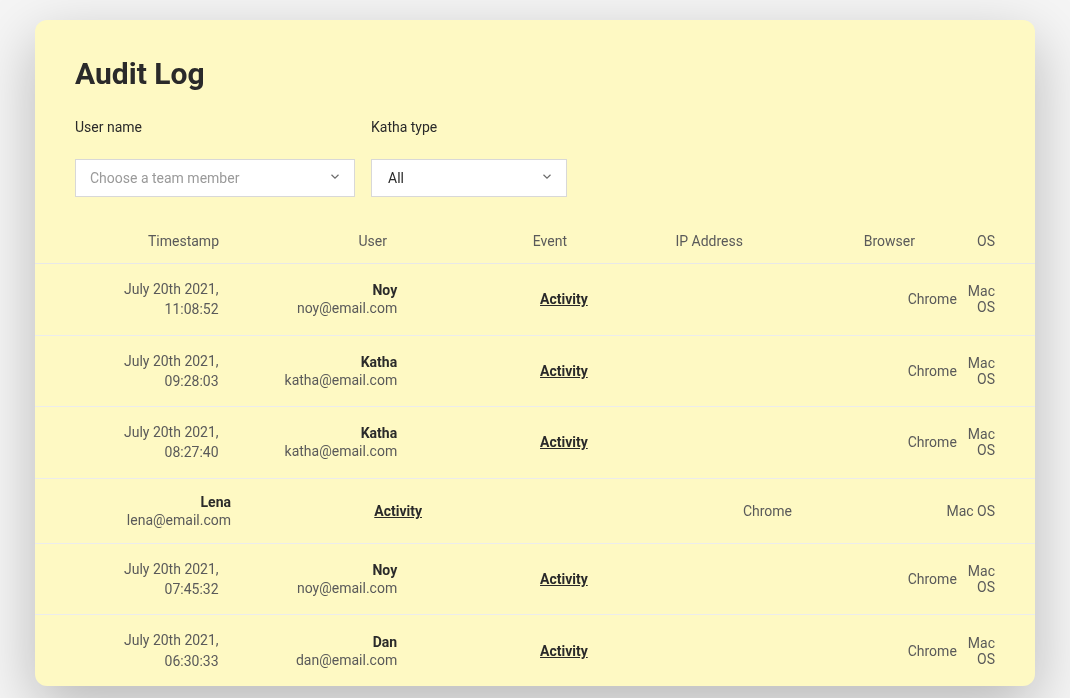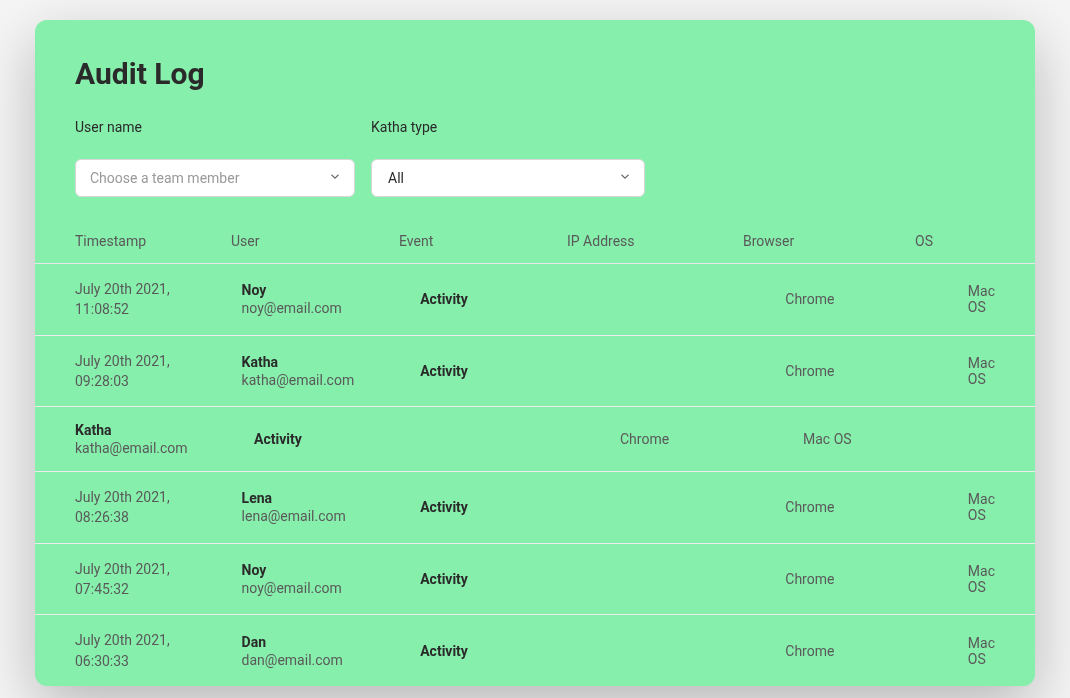--- a/index.html
+++ b/index.html
@@ -10,21 +10,21 @@
     body {
       font-family: -apple-system, BlinkMacSystemFont, 'Segoe UI', Roboto, Helvetica, Arial, sans-serif;
       background: #f5f5f5;
       display: flex;
       justify-content: center;
       align-items: center;
       min-height: 100vh;
       padding: 20px;
     }
     .card {
-      background: #86efac;
+      background: #fef9c3;
       border-radius: 12px;
       box-shadow: 0 20px 60px rgba(0,0,0,0.25);
       width: 1000px;
       padding: 36px 0 0 0;
       overflow: hidden;
     }
     .card-inner {
       padding: 0 40px;
     }
     .page-title {
@@ -44,33 +44,33 @@
       gap: 24px;
     }
     .filter-label {
       font-size: 14px;
       color: #2a2a2a;
       font-weight: 400;
     }
     .select {
       position: relative;
       border: 1px solid #d8d8d8;
-      border-radius: 6px;
+      border-radius: 0;
       height: 38px;
       display: flex;
       align-items: center;
       padding: 0 36px 0 14px;
       cursor: pointer;
       background: white;
     }
     .select.wide {
       width: 280px;
     }
     .select.medium {
-      width: 274px;
+      width: 196px;
       padding-left: 16px;
     }
     .select-value {
       font-size: 14px;
       color: #2a2a2a;
     }
     .select-value.placeholder {
       color: #9a9a9a;
     }
     .select .chevron {
@@ -81,20 +81,21 @@
     }
     .chevron svg {
       width: 14px;
       height: 14px;
       stroke: #6b6b6b;
       stroke-width: 2;
       fill: none;
     }
     .table-wrap {
       overflow: hidden;
+      text-align: right;
     }
     .table {
       width: 100%;
     }
     .table-header {
       display: flex;
       padding: 16px 40px 14px 40px;
       border-bottom: 1px solid #e8e8e8;
     }
     .table-header .col {
@@ -129,20 +130,21 @@
       font-weight: 700;
       color: #2a2a2a;
       margin-bottom: 2px;
     }
     .cell-user .user-email {
       color: #5a5a5a;
     }
     .cell-event {
       font-weight: 700;
       color: #2a2a2a;
+      text-decoration: underline;
     }
   </style>
 </head>
 <body>
 
 <div class="card">
   <div class="card-inner">
     <h1 class="page-title">Audit Log</h1>
 
     <div class="filters">
@@ -199,31 +201,31 @@
             <div class="col col-user cell cell-user">
               <div class="user-name">Katha</div>
               <div class="user-email">katha@email.com</div>
             </div>
             <div class="col col-event cell cell-event">Activity</div>
             <div class="col col-ip cell"></div>
             <div class="col col-browser cell">Chrome</div>
             <div class="col col-os cell">Mac OS</div>
           </div>
           <div class="table-row">
+            <div class="col col-timestamp cell cell-timestamp">July 20th 2021, 08:27:40</div>
             <div class="col col-user cell cell-user">
               <div class="user-name">Katha</div>
               <div class="user-email">katha@email.com</div>
             </div>
             <div class="col col-event cell cell-event">Activity</div>
             <div class="col col-ip cell"></div>
             <div class="col col-browser cell">Chrome</div>
             <div class="col col-os cell">Mac OS</div>
           </div>
           <div class="table-row">
-            <div class="col col-timestamp cell cell-timestamp">July 20th 2021, 08:26:38</div>
             <div class="col col-user cell cell-user">
               <div class="user-name">Lena</div>
               <div class="user-email">lena@email.com</div>
             </div>
             <div class="col col-event cell cell-event">Activity</div>
             <div class="col col-ip cell"></div>
             <div class="col col-browser cell">Chrome</div>
             <div class="col col-os cell">Mac OS</div>
           </div>
           <div class="table-row">

